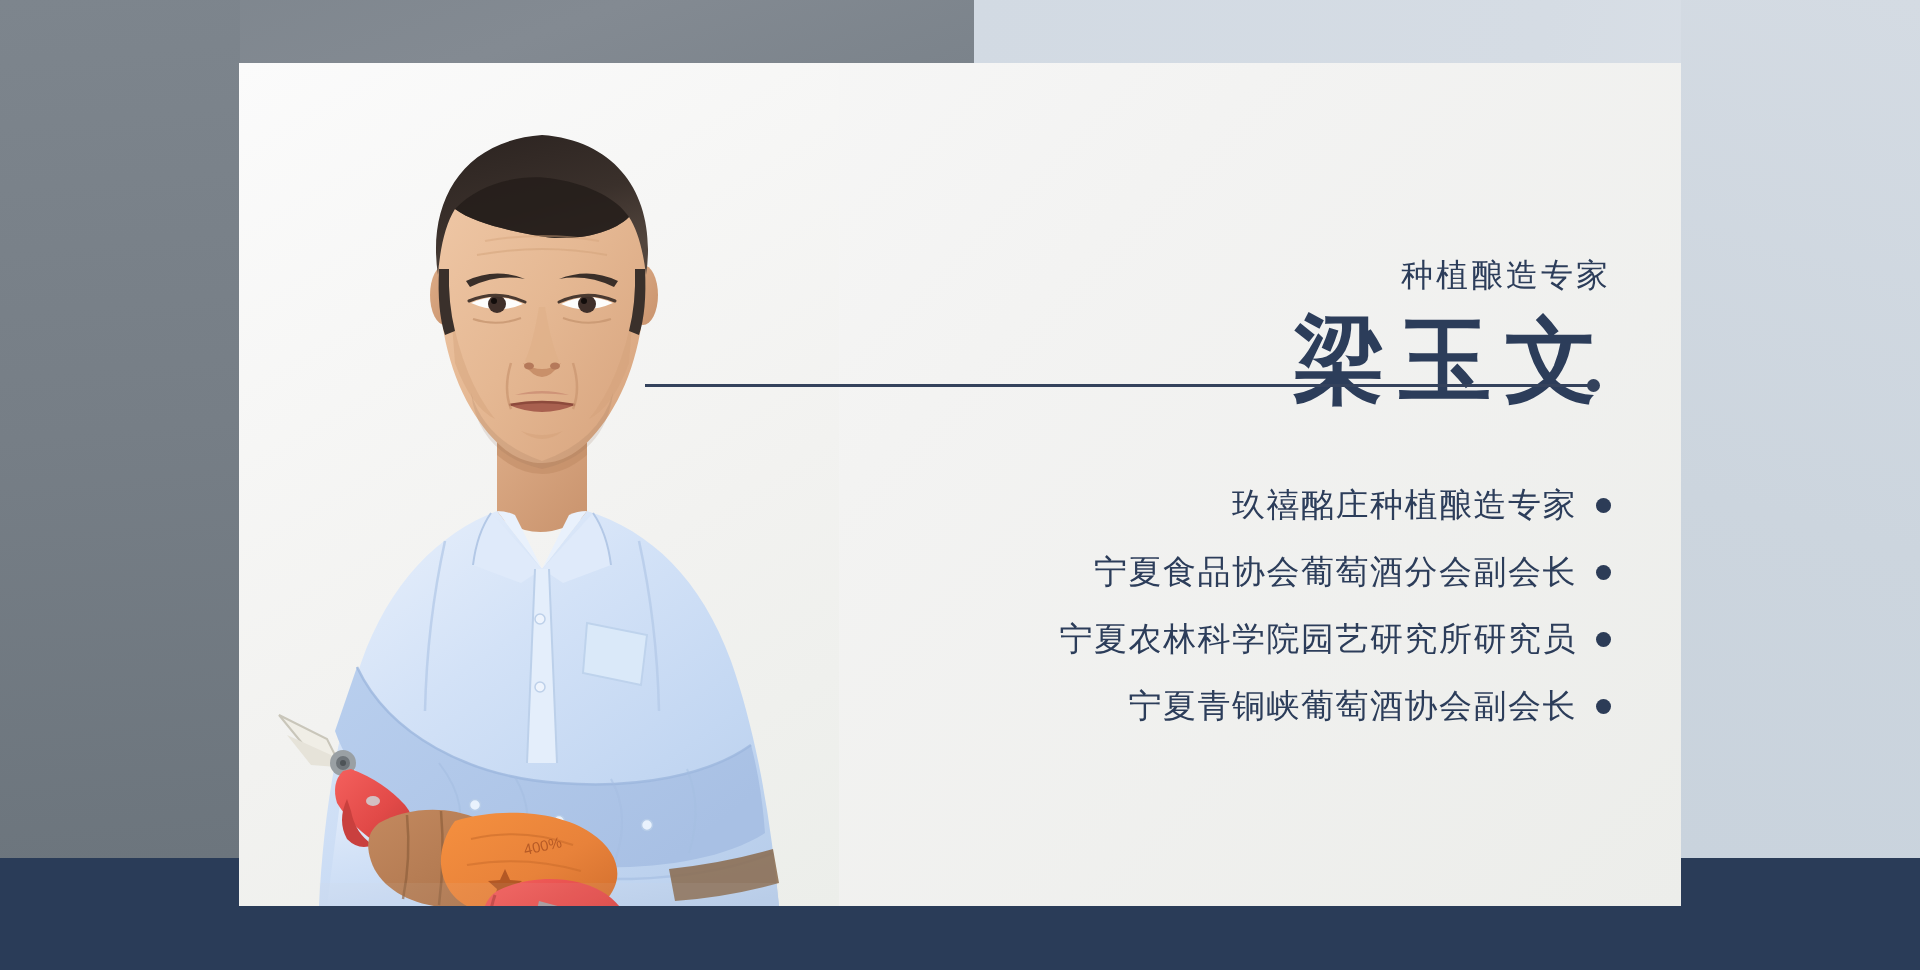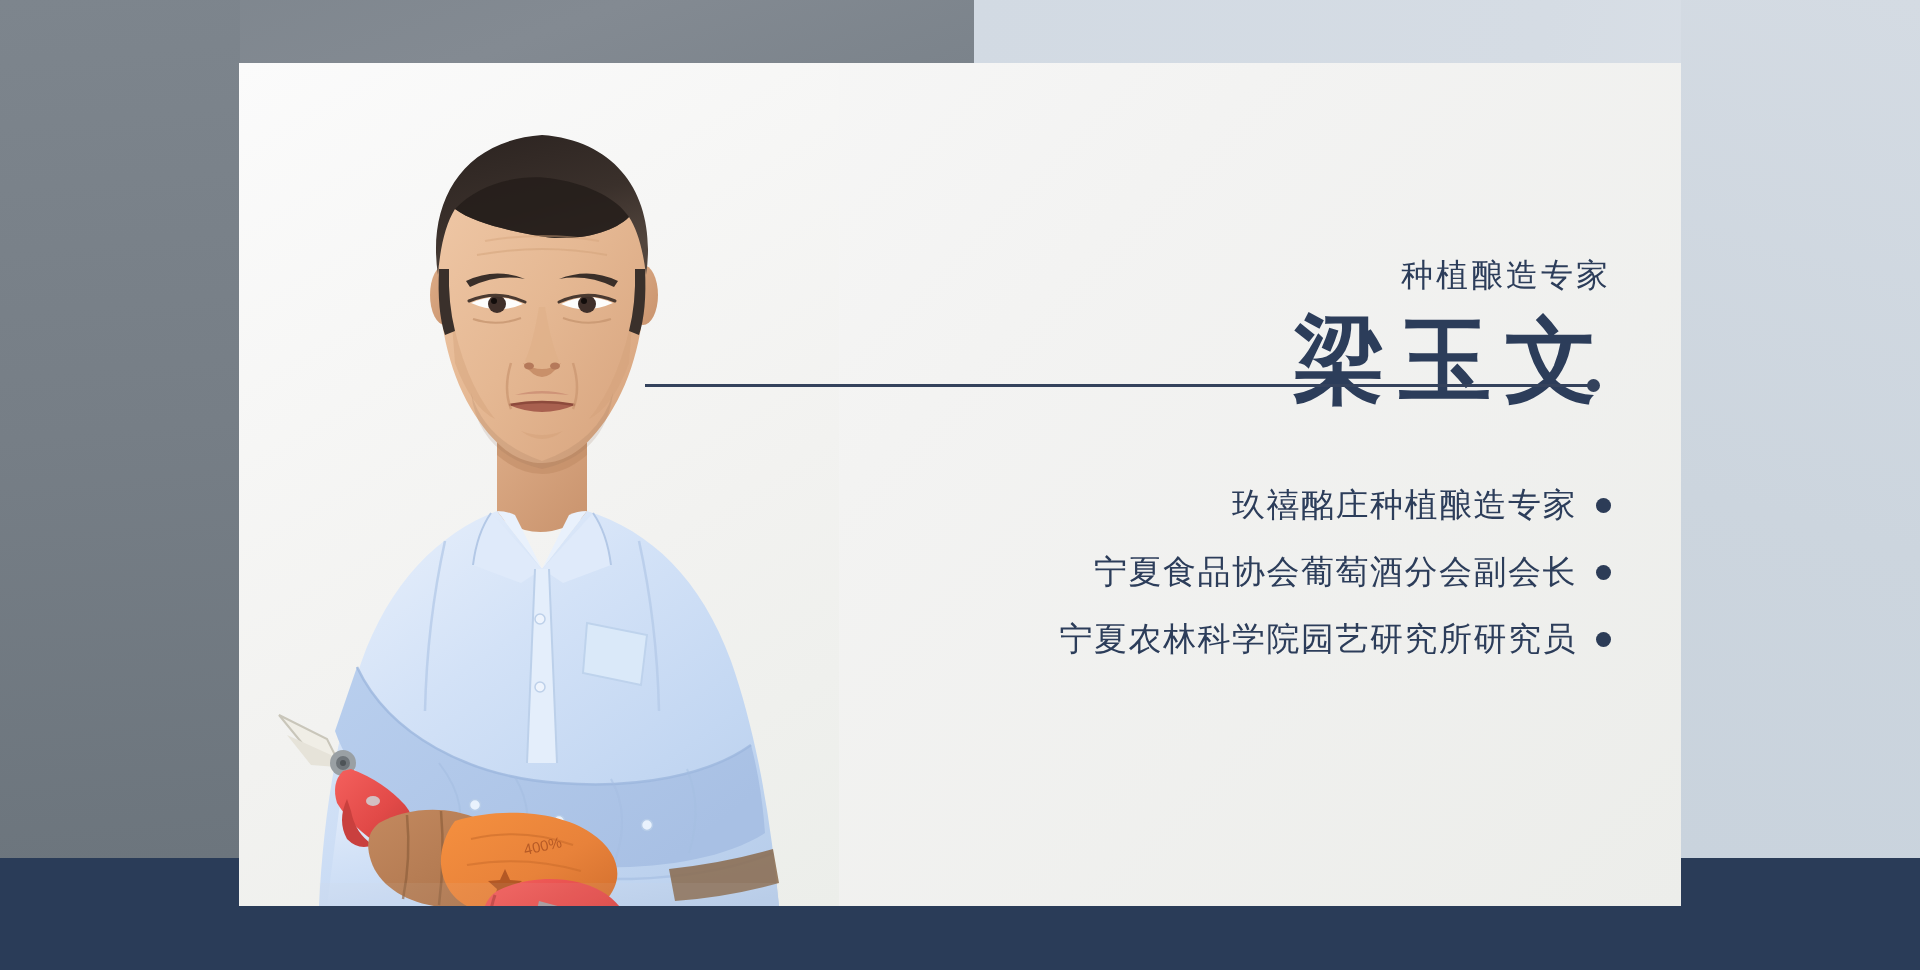--- a/index.html
+++ b/index.html
@@ -400,17 +400,21 @@
       <div class="cred-row">
         <span class="cred-text">宁夏食品协会葡萄酒分会副会长</span>
         <span class="cred-dot"></span>
       </div>
 
       <div class="cred-row">
         <span class="cred-text">宁夏农林科学院园艺研究所研究员</span>
         <span class="cred-dot"></span>
       </div>
 
+      <div class="cred-row">
+        <span class="cred-text">宁夏青铜峡葡萄酒协会副会长</span>
+        <span class="cred-dot"></span>
+      </div>
 
     </div>
 
   </div>
 </div>
 
 </body></html>

